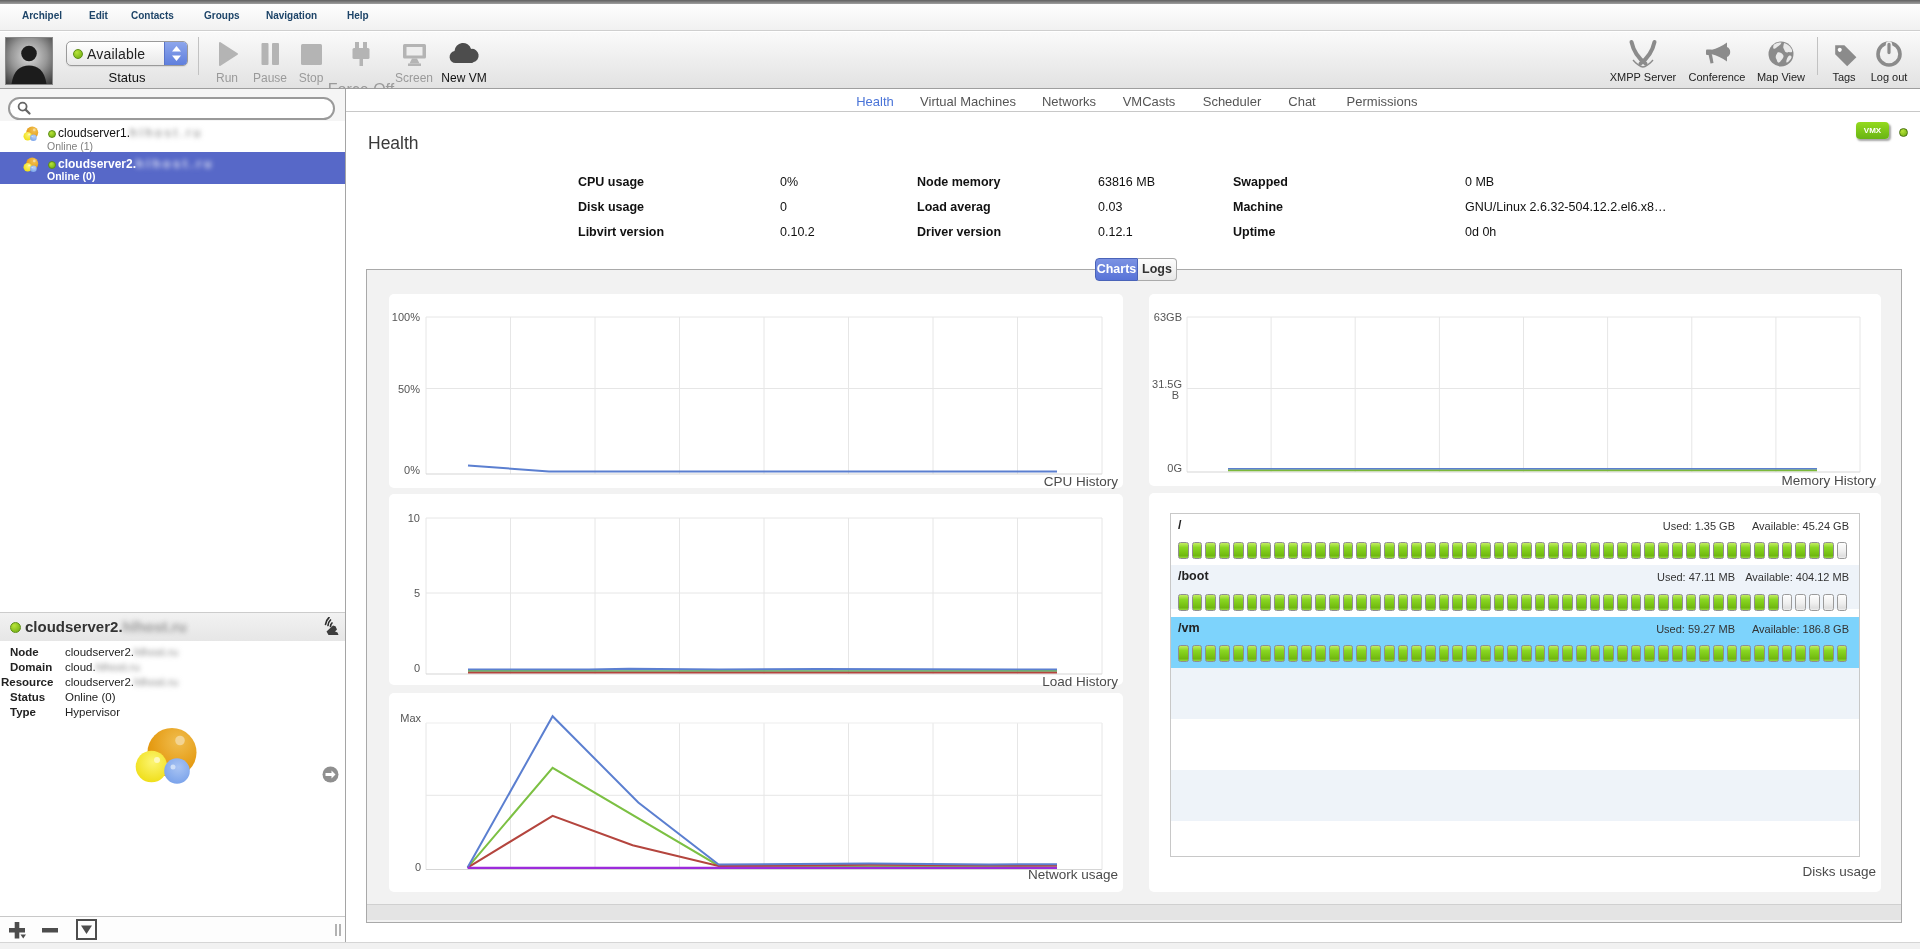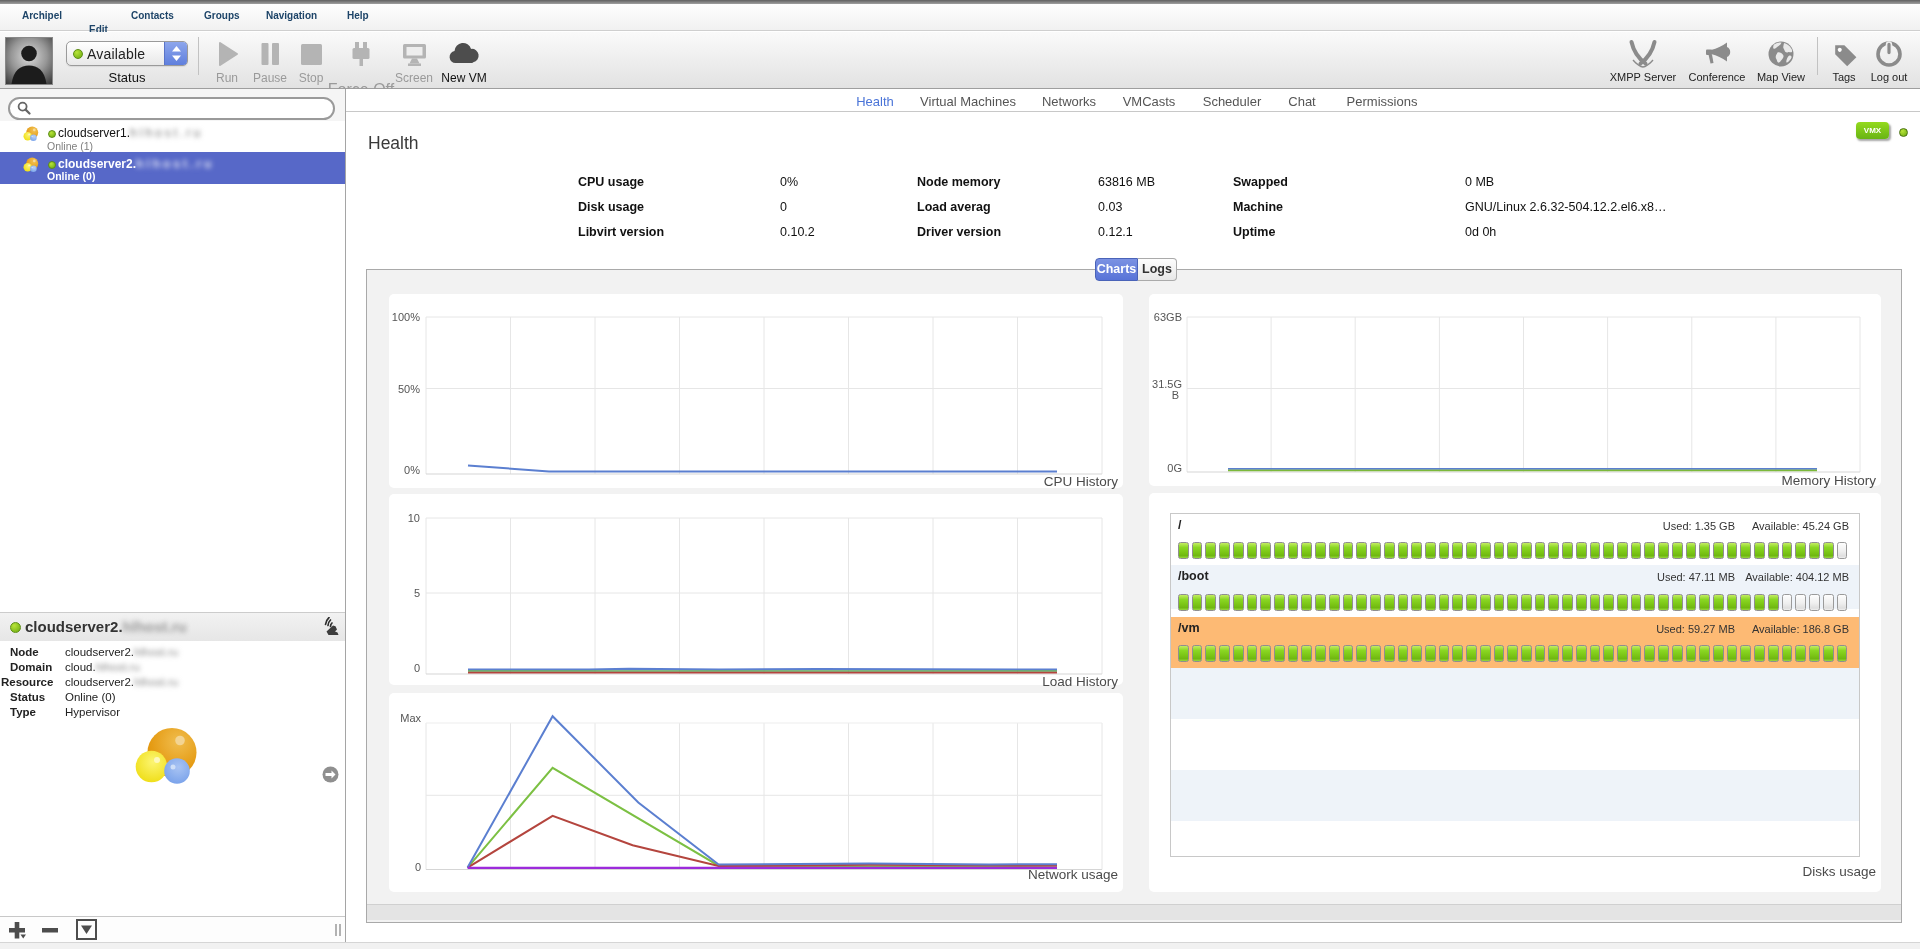--- a/index.html
+++ b/index.html
@@ -11,21 +11,21 @@
 .bar i { flex:1; border-radius:2.5px; }
 .sg { background:linear-gradient(#c3ec62 0%,#8ad723 30%,#7ac415 65%,#6fb711 85%,#98da40 100%); border:1.5px solid #8f8f8f; }
 .sx { background:linear-gradient(#fdfdfd 0%,#efefef 55%,#dedede 88%,#f0f0f0 100%); border:1.5px solid #9a9a9a; }
 </style></head>
 <body>
 
 <div class="abs" style="left:0;top:0;width:1920px;height:4px;background:linear-gradient(#606060,#a0a0a0)"></div>
 
 <div class="abs" style="left:0;top:4px;width:1920px;height:27px;background:linear-gradient(#fefefe,#f1f1f1);border-bottom:1px solid #cfcfcf;font-size:10px;font-weight:bold;color:#1d4468">
     <span style="position:absolute;left:22px;top:6px">Archipel</span>
-    <span style="position:absolute;left:89px;top:20px">Edit</span>
+    <span style="position:absolute;left:89px;top:6px">Edit</span>
     <span style="position:absolute;left:131px;top:6px">Contacts</span>
     <span style="position:absolute;left:204px;top:6px">Groups</span>
     <span style="position:absolute;left:266px;top:6px">Navigation</span>
     <span style="position:absolute;left:347px;top:6px">Help</span>
   </div>
 
 <div class="abs" style="left:0;top:32px;width:1920px;height:57px;background:linear-gradient(#fafafa,#e2e2e2);border-bottom:1px solid #9e9e9e">
   <div class="abs" style="left:5px;top:5px;width:48px;height:48px;border:1px solid #888;background:#888"><svg width="46" height="46" viewBox="0 0 46 46">
 <defs>
           <radialGradient id="pav" cx="0.5" cy="0.4" r="0.78">
@@ -541,21 +541,21 @@
               <i class="sg"></i>
               <i class="sg"></i>
               <i class="sg"></i>
               <i class="sx"></i>
               <i class="sx"></i>
               <i class="sx"></i>
               <i class="sx"></i>
               <i class="sx"></i>
             </div>
           </div>
-          <div style="position:absolute;left:0;right:0;top:103px;height:53px;background:#fdba74">
+          <div style="position:absolute;left:0;right:0;top:103px;height:53px;background:#7dd3fc">
             <div style="position:absolute;left:7px;top:4px;font-weight:bold;font-size:12.5px;color:#222">/vm</div>
             <div style="position:absolute;right:124px;top:6px;font-size:11px;color:#333">Used: 59.27 MB</div>
             <div style="position:absolute;right:10px;top:6px;font-size:11px;color:#333">Available: 186.8 GB</div>
             <div class="bar" style="top:28px">
               <i class="sg"></i>
               <i class="sg"></i>
               <i class="sg"></i>
               <i class="sg"></i>
               <i class="sg"></i>
               <i class="sg"></i>

